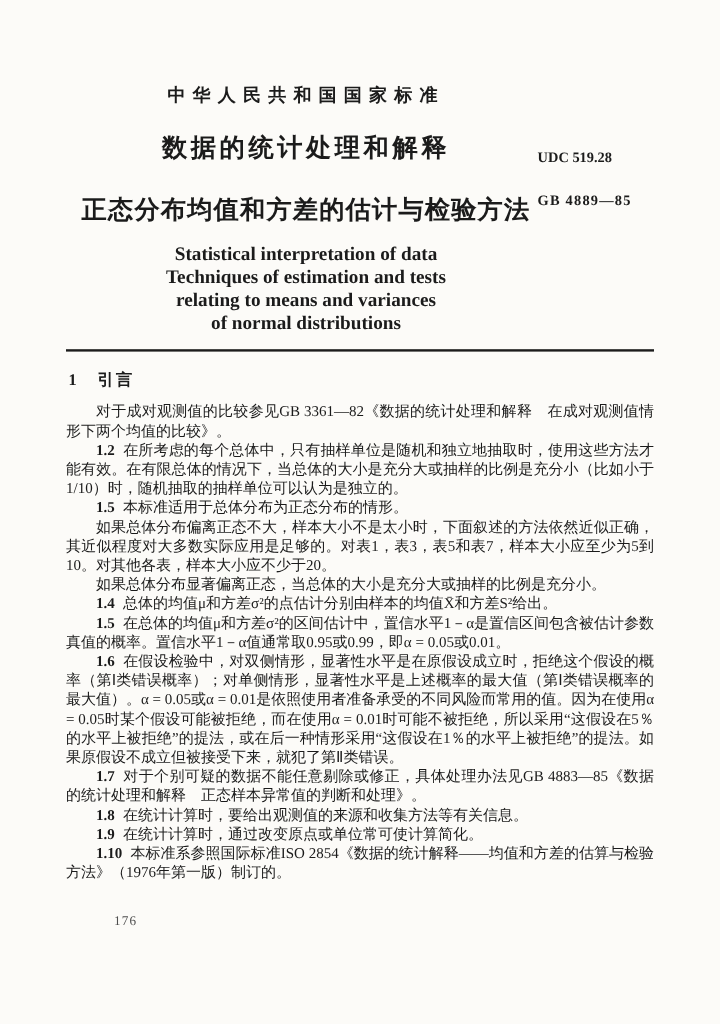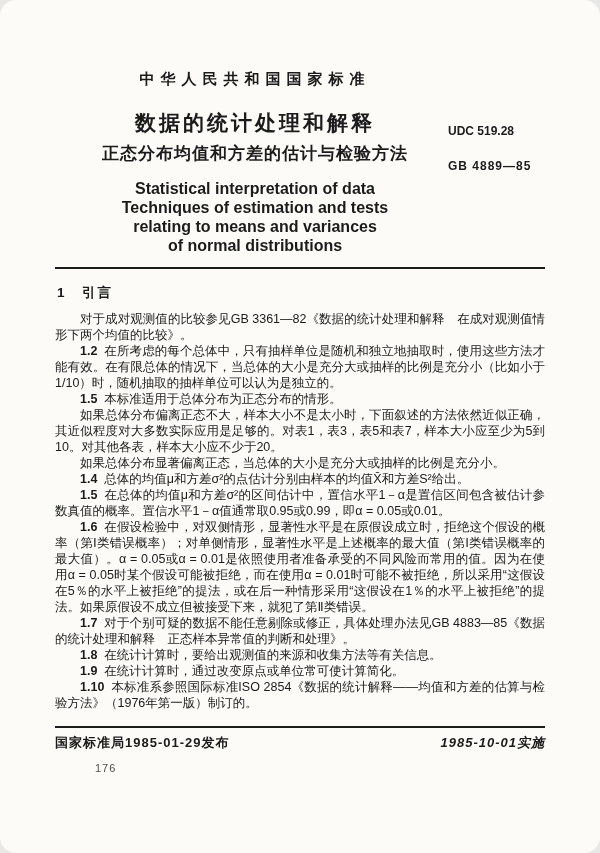--- a/index.html
+++ b/index.html
@@ -2,38 +2,37 @@
 <html><head>
 <meta charset="utf-8">
 <style>
   html,body { margin:0; padding:0; background:#e8e8e6; }
   .page {
     position:relative;
     width:600px; height:853px;
     margin:0 auto;
     background:#fcfbf8;
     color:#1b1b1b;
-    font-family:Liberation Sans, sans-serif;
+    font-family:Liberation Serif, serif;
     box-sizing:border-box;
     padding:70px 55px 16px 55px;
     overflow:hidden;
-    border-radius:16px;
   }
   
   .hdr-left { margin-right:90px; text-align:center; }
   .std-label {
     font-size:15px; font-weight:bold; letter-spacing:6px;
     margin-bottom:20px; white-space:nowrap;
   }
   .title-cn {
     font-size:21px; font-weight:bold; letter-spacing:3px; white-space:nowrap;
   }
   .subtitle-cn {
-    font-size:17px; font-weight:bold; letter-spacing:1px;
-    margin-top:5px; white-space:nowrap;
+    font-size:21px; font-weight:bold; letter-spacing:1px;
+    margin-top:24px; white-space:nowrap;
   }
   .title-en {
     margin-top:14px; font-size:16px; font-weight:bold; line-height:19px;
   }
   .hdr-codes {
     position:absolute; left:448px; top:124px;
     font-size:12px; font-weight:bold; white-space:nowrap;
   }
   .code-gb { margin-top:21px; letter-spacing:1px; }
   .hdr-divider {
@@ -99,19 +98,15 @@
     <p><span>如果总体分布显著偏离正态，当总体的大小是充分大或抽样的比例是充分小。</span></p>
     <p><b class="pnum">1.4</b><span>总体的均值μ和方差σ²的点估计分别由样本的均值X̄和方差S²给出。</span></p>
     <p><b class="pnum">1.5</b><span>在总体的均值μ和方差σ²的区间估计中，置信水平1－α是置信区间包含被估计参数真值的概率。置信水平1－α值通常取0.95或0.99，即α = 0.05或0.01。</span></p>
     <p><b class="pnum">1.6</b><span>在假设检验中，对双侧情形，显著性水平是在原假设成立时，拒绝这个假设的概率（第Ⅰ类错误概率）；对单侧情形，显著性水平是上述概率的最大值（第Ⅰ类错误概率的最大值）。α = 0.05或α = 0.01是依照使用者准备承受的不同风险而常用的值。因为在使用α = 0.05时某个假设可能被拒绝，而在使用α = 0.01时可能不被拒绝，所以采用“这假设在5％的水平上被拒绝”的提法，或在后一种情形采用“这假设在1％的水平上被拒绝”的提法。如果原假设不成立但被接受下来，就犯了第Ⅱ类错误。</span></p>
     <p><b class="pnum">1.7</b><span>对于个别可疑的数据不能任意剔除或修正，具体处理办法见GB 4883—85《数据的统计处理和解释　正态样本异常值的判断和处理》。</span></p>
     <p><b class="pnum">1.8</b><span>在统计计算时，要给出观测值的来源和收集方法等有关信息。</span></p>
     <p><b class="pnum">1.9</b><span>在统计计算时，通过改变原点或单位常可使计算简化。</span></p>
     <p><b class="pnum">1.10</b><span>本标准系参照国际标准ISO 2854《数据的统计解释——均值和方差的估算与检验方法》（1976年第一版）制订的。</span></p>
   </div>
 
-  <div class="footer">
-    <span class="issued">国家标准局1985-01-29发布</span>
-    <span class="impl">1985-10-01实施</span>
-  </div>
   <div class="page-num">176</div>
 
 </div>
 
 </body></html>

